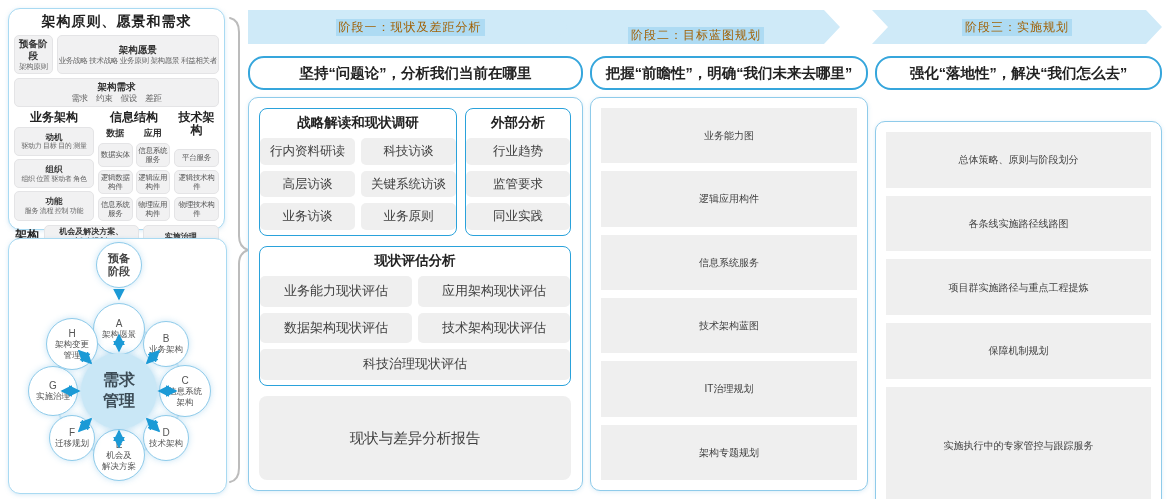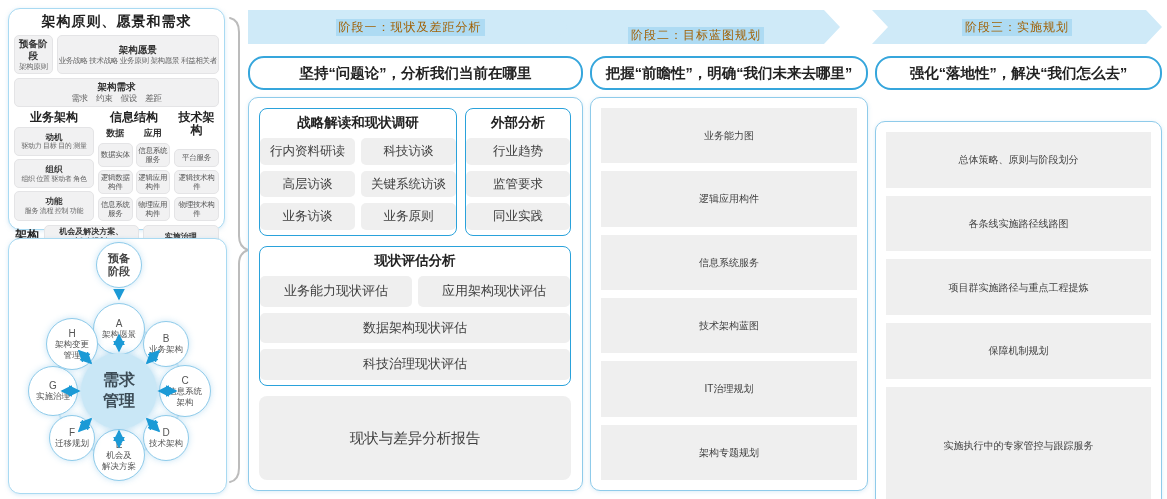--- a/index.html
+++ b/index.html
@@ -293,20 +293,21 @@
         </div>
     </div>
     <div class="blue-box" id="bx-assess">
       <div class="bb-title">现状评估分析</div>
       <div class="g-row">
         <div class="g-item">业务能力现状评估</div>
         <div class="g-item">应用架构现状评估</div>
       </div>
       <div class="g-row">
         <div class="g-item">数据架构现状评估</div>
+        <div class="g-item">技术架构现状评估</div>
       </div>
       <div class="g-row">
         <div class="g-item">科技治理现状评估</div>
       </div>
     </div>
     <div class="report">现状与差异分析报告</div>
   </div>
 
   <div class="container" id="cont2">
     <div class="stack">

